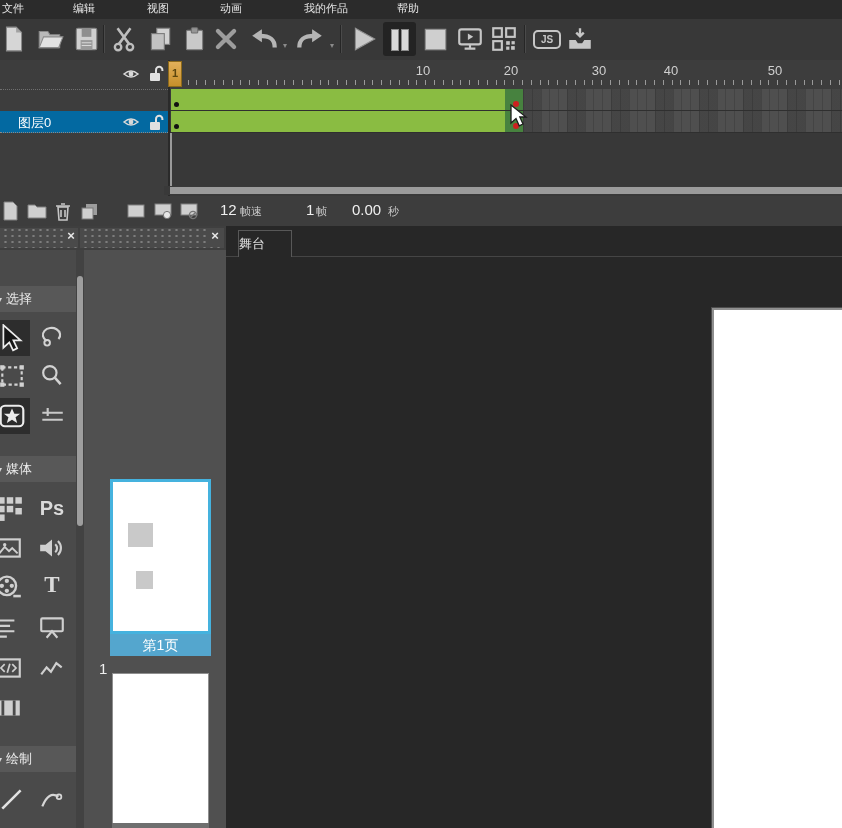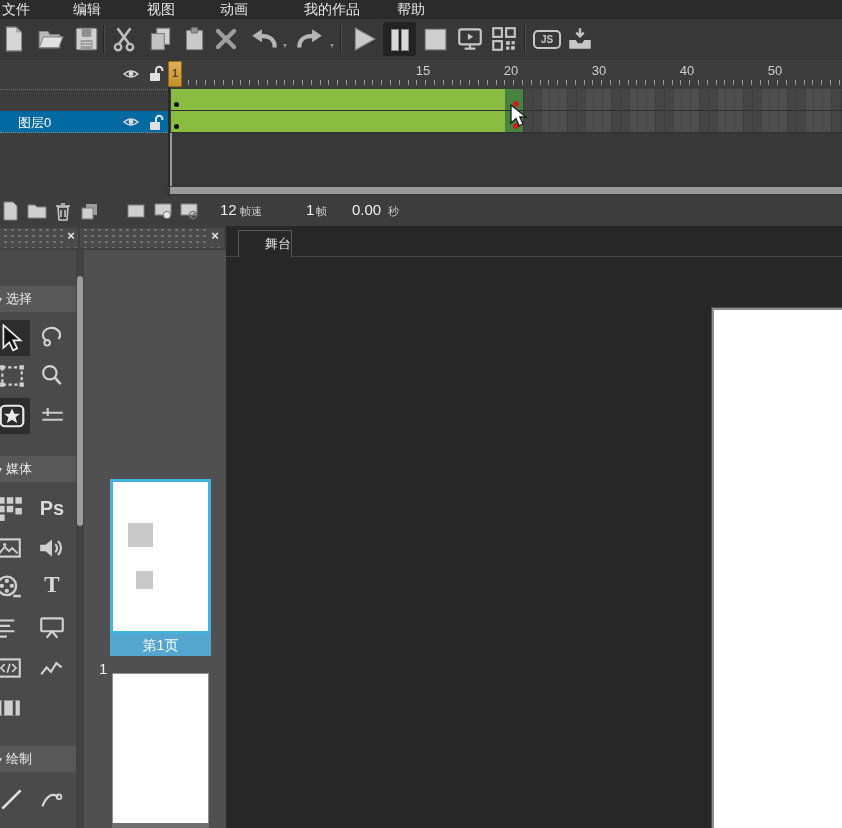--- a/index.html
+++ b/index.html
@@ -1,20 +1,20 @@
 <!DOCTYPE html>
 <html><head>
 <meta charset="utf-8">
 <style>
   html,body{margin:0;padding:0;background:#1b1b1b;}
   .app{position:relative;width:842px;height:828px;overflow:hidden;background:#2b2b2b;
        font-family:"Liberation Sans","DejaVu Sans",sans-serif;-webkit-font-smoothing:antialiased;}
   
   .menubar{position:absolute;left:0;top:0;width:842px;height:19px;background:#2b2b2b;}
-  .menu-item{position:absolute;top:1px;color:#e6e6e6;font-size:14px;cursor:default;white-space:nowrap;text-align:right;}
+  .menu-item{position:absolute;top:1px;color:#e6e6e6;font-size:11px;cursor:default;white-space:nowrap;text-align:right;}
   
   .toolbar{position:absolute;left:0;top:19px;width:842px;height:41px;background:#383838;border-bottom:1px solid #2a2a2a;}
   .tb-ic{position:absolute;top:6px;width:28px;height:28px;}
   .tb-sep{position:absolute;top:6px;width:1px;height:28px;background:#262626;border-right:1px solid #4a4a4a;}
   .dd{position:absolute;top:22px;font-size:8px;color:#8a8a8a;}
   .pause-box{position:absolute;left:383px;top:3px;width:33px;height:34px;background:#232323;border-radius:3px;}
   .pause-bar{position:absolute;top:7px;width:6px;height:20px;background:#d9d9d9;border:1px solid #8a8a8a;}
   .js-chip{position:absolute;left:533px;top:11px;width:24px;height:15px;border:2px solid #c6c6c6;border-radius:5px;
            color:#c6c6c6;font-weight:bold;font-size:10px;text-align:center;line-height:15px;}
   .publish-btn{position:absolute;left:602px;top:27px;width:110px;height:26px;border-radius:3px;
@@ -69,21 +69,21 @@
   .pages-panel{position:absolute;left:84px;top:24px;width:142px;height:578px;background:#505050;}
   .page-num{position:absolute;color:#efefef;font-size:15px;}
   .thumb1{position:absolute;left:110px;top:27px;width:95px;height:149px;background:#fff;border:3px solid #45b2de;}
   .thumb1-label{position:absolute;left:110px;top:182px;width:101px;height:22px;background:#54a6ce;color:#fff;font-size:14px;text-align:center;line-height:22px;}
   .sq{position:absolute;background:#c9c9c9;}
   .thumb2{position:absolute;left:112px;top:221px;width:95px;height:150px;background:#fff;border:1px solid #8f8f8f;}
   .thumb2-label{position:absolute;left:112px;top:371px;width:97px;height:25px;background:#6f6f6f;color:#fff;font-size:14px;text-align:center;line-height:25px;}
   
   .stage{position:absolute;left:226px;top:0;width:616px;height:602px;background:#272727;}
   .stage-tab{position:absolute;left:12px;top:4px;width:52px;height:26px;border:1px solid #585858;border-bottom:none;
-             color:#e2e2e2;font-size:13px;text-align:right;line-height:26px;background:#272727;cursor:pointer;}
+             color:#e2e2e2;font-size:13px;text-align:left;line-height:26px;background:#272727;cursor:pointer;}
   .stage-line{position:absolute;left:0;top:30px;width:616px;height:1px;background:#454545;}
   .canvas{position:absolute;left:488px;top:84px;width:200px;height:600px;background:#fff;box-shadow:0 0 0 2px #8f8f8f, 0 0 0 3px #4d4d4d;}
   .cursor{position:absolute;left:509px;top:104px;z-index:50;}
   svg{display:block;}
 </style>
 </head>
 <body>
 
 <div class="app">
 
@@ -231,24 +231,24 @@
               <rect x="3" y="9" width="10" height="8" rx="1" fill="#e0e0e0"></rect>
               <path d="M9 9 V6 a3.2 3.2 0 0 1 6.4 0 v1" stroke="#e0e0e0" stroke-width="2" fill="none"></path>
             </svg>
         </span>
       </div>
     </div>
 
     <div class="tl-vsep"></div>
 
     <div class="ruler">
-      <div class="ruler-num" style="left:242px">15</div>
+      <div class="ruler-num" style="left:242px">10</div>
       <div class="ruler-num" style="left:330px">20</div>
       <div class="ruler-num" style="left:418px">30</div>
-      <div class="ruler-num" style="left:506px">40</div>
+      <div class="ruler-num" style="left:490px">40</div>
       <div class="ruler-num" style="left:594px">50</div>
 
       <div id="ruler-ticks">
           <div class="tick" style="left: 8.8px;"></div>
           <div class="tick" style="left: 17.6px;"></div>
           <div class="tick" style="left: 26.4px;"></div>
           <div class="tick" style="left: 35.2px;"></div>
           <div class="tick" style="left: 44px;"></div>
           <div class="tick" style="left: 52.8px;"></div>
           <div class="tick" style="left: 61.6px;"></div>

